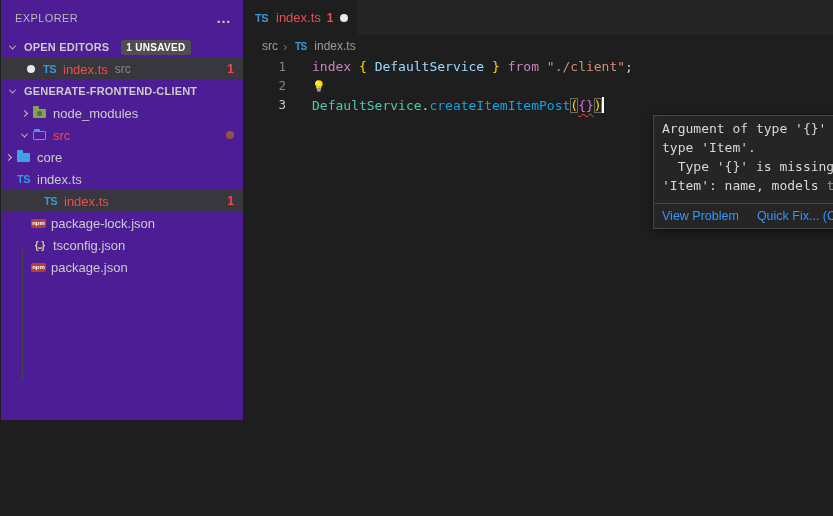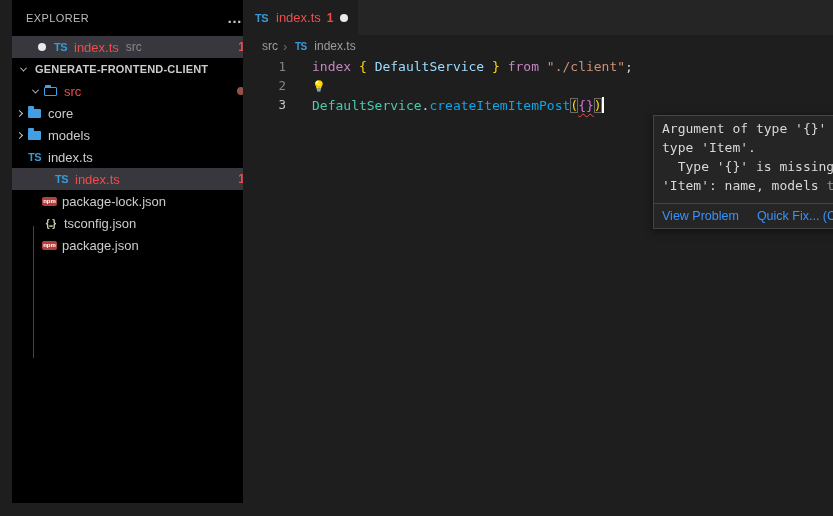--- a/index.html
+++ b/index.html
@@ -7,22 +7,22 @@
   body {
     position: relative;
     background: #1e1e1e;
     font-family: "Liberation Sans", sans-serif;
     color: #cccccc;
     font-size: 13px;
     -webkit-font-smoothing: antialiased;
   }
   
   .sidebar {
-    position: absolute; left: 12px; top: 0; width: 243px; height: 503px;
-    background: #000000; overflow: hidden;
+    position: absolute; left: 1px; top: 0; width: 243px; height: 420px;
+    background: #4c1d95; overflow: hidden;
   }
   .sb-header {
     height: 36px; display: flex; align-items: center;
     padding: 0 12px 0 14px; color: #bbbbbb; font-size: 11px; letter-spacing: .4px;
   }
   .sb-header .spacer { flex: 1; }
   .more-dots { color: #c5c5c5; font-size: 15px; line-height: 10px; cursor: pointer; }
   .more-dots::before { content: "\2026"; font-weight: bold; letter-spacing: 1px; }
   .section-row {
     height: 22px; display: flex; align-items: center; gap: 5px;
@@ -117,69 +117,76 @@
 </head>
 <body>
 
 <div class="sidebar">
   <div class="sb-header">
     <span>EXPLORER</span>
     <span class="spacer"></span>
     <span class="more-dots"></span>
   </div>
 
+  <div class="section-row">
+    <span class="chevbox">
+        <span class="chev expanded"></span>
+      </span>
+    <span>OPEN EDITORS</span>
+    <span class="badge">1 UNSAVED</span>
+  </div>
 
   <div class="row selected" style="padding-left:26px">
     <span class="dot-mod"></span>
     <span class="ic ic-ts" style="margin-left:6px"></span>
     <span class="label red">index.ts</span>
     <span class="desc">src</span>
     <span class="right">
         <span class="err-count">1</span>
       </span>
   </div>
 
   <div class="section-row">
     <span class="chevbox">
         <span class="chev expanded"></span>
       </span>
     <span>GENERATE-FRONTEND-CLIENT</span>
   </div>
 
   <div id="file-tree" style="position:relative">
     <div class="indent-guide"></div>
+  <div class="row lvl1">
+        <span class="chevbox">
+          <span class="chev collapsed"></span>
+        </span>
+        <span class="ic ic-folder-node">
+          <span class="folder-shape"></span>
+        </span>
+        <span class="label">node_modules</span>
+      </div>
       <div class="row lvl1">
         <span class="chevbox">
           <span class="chev expanded"></span>
         </span>
         <span class="ic ic-folder-open">
           <span class="folder-shape"></span>
         </span>
         <span class="label red">src</span>
         <span class="right">
           <span class="dot-red"></span>
         </span>
       </div>
       <div class="row lvl3">
         <span class="chevbox">
           <span class="chev collapsed"></span>
         </span>
         <span class="ic ic-folder">
           <span class="folder-shape"></span>
         </span>
         <span class="label">core</span>
-      </div>
-      <div class="row lvl3">
-        <span class="chevbox">
-          <span class="chev collapsed"></span>
-        </span>
-        <span class="ic ic-folder">
-          <span class="folder-shape"></span>
-        </span>
-        <span class="label">models</span>
       </div>
       <div class="row lvl3">
         <span class="chevbox"></span>
         <span class="ic ic-ts"></span>
         <span class="label">index.ts</span>
       </div>
       <div class="row lvl2 selected">
         <span class="chevbox"></span>
         <span class="ic ic-ts"></span>
         <span class="label red">index.ts</span>

